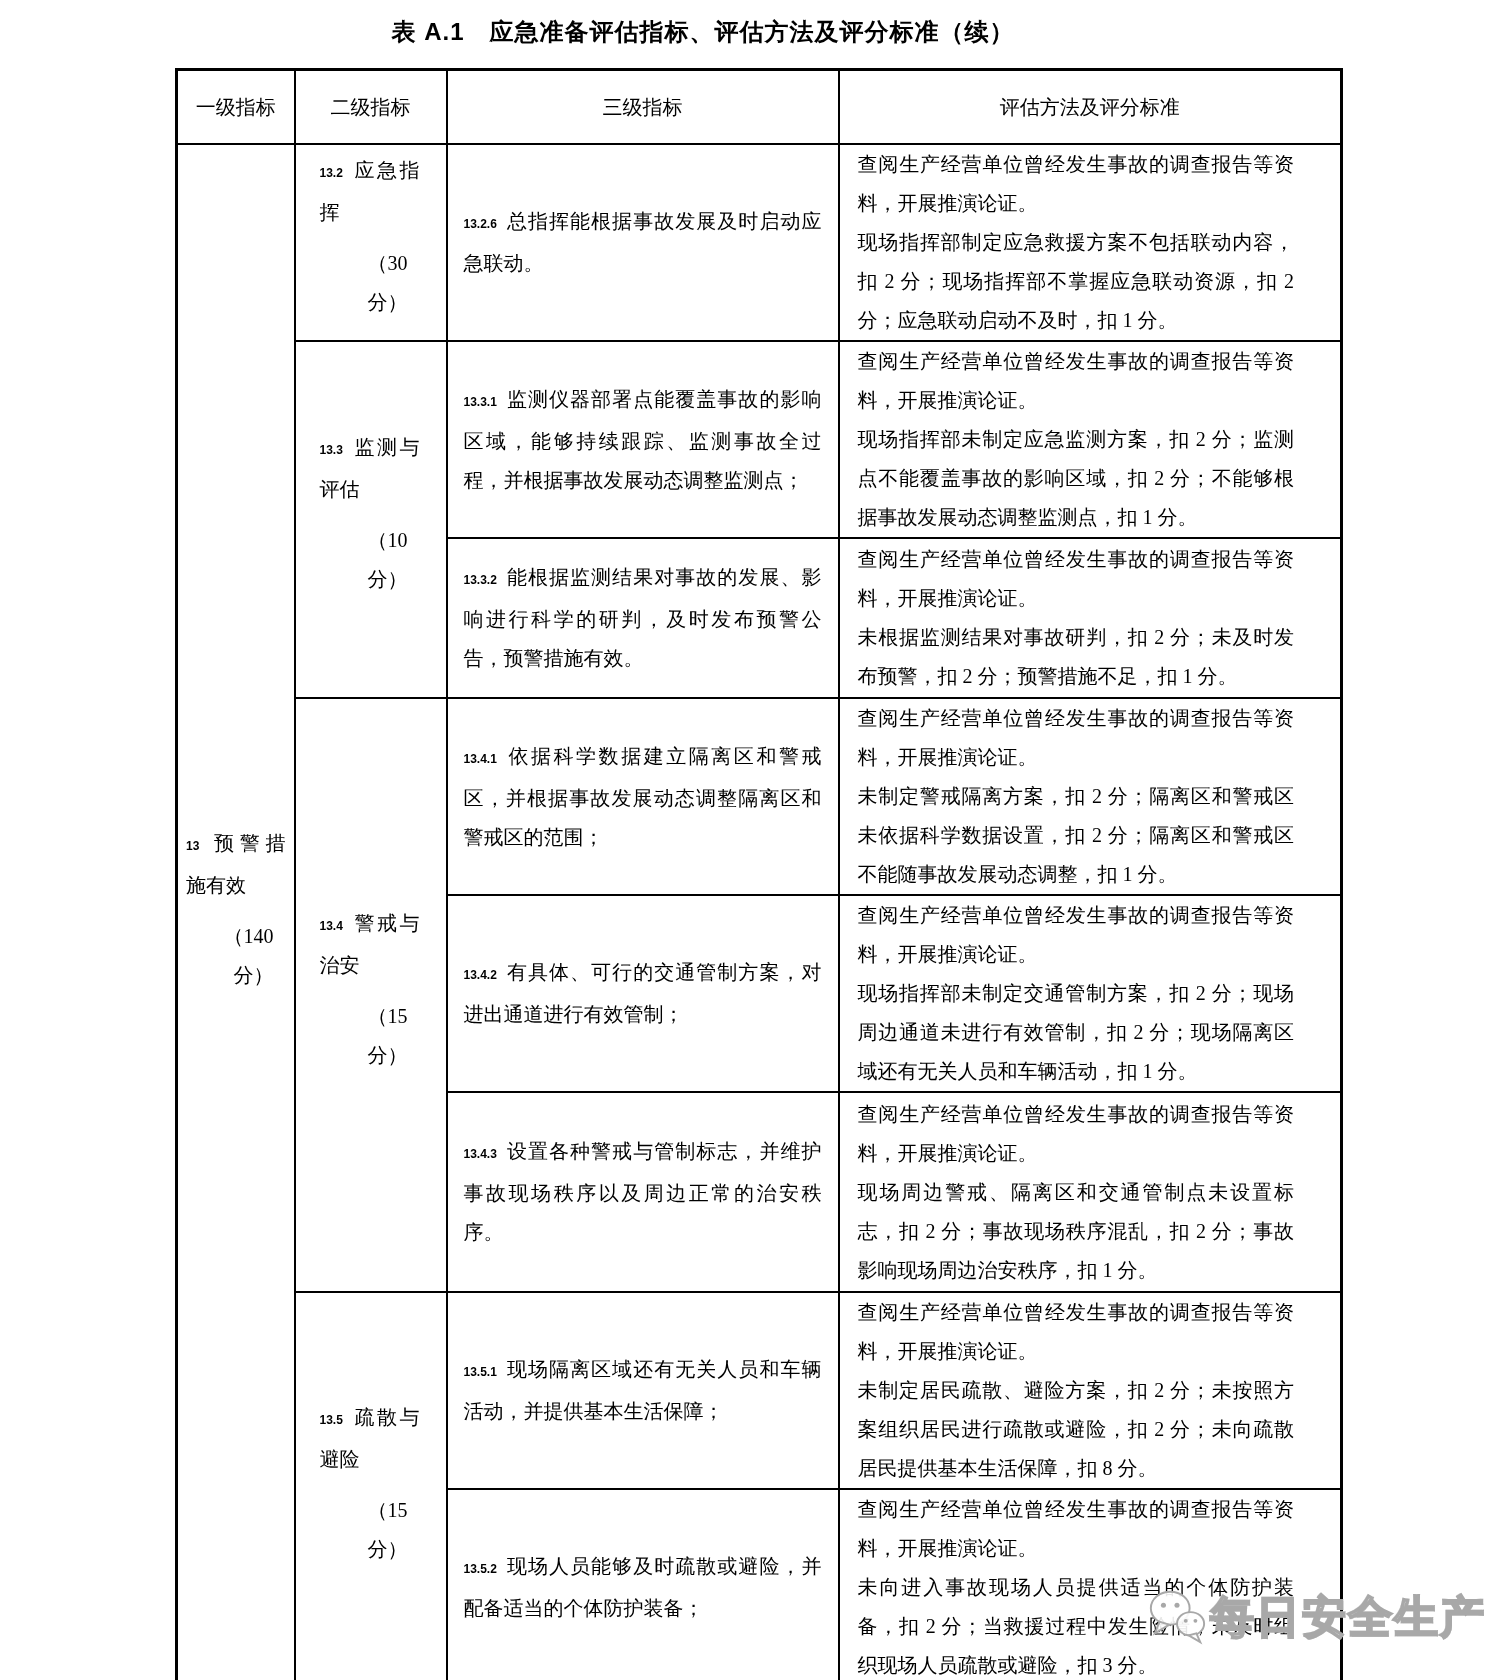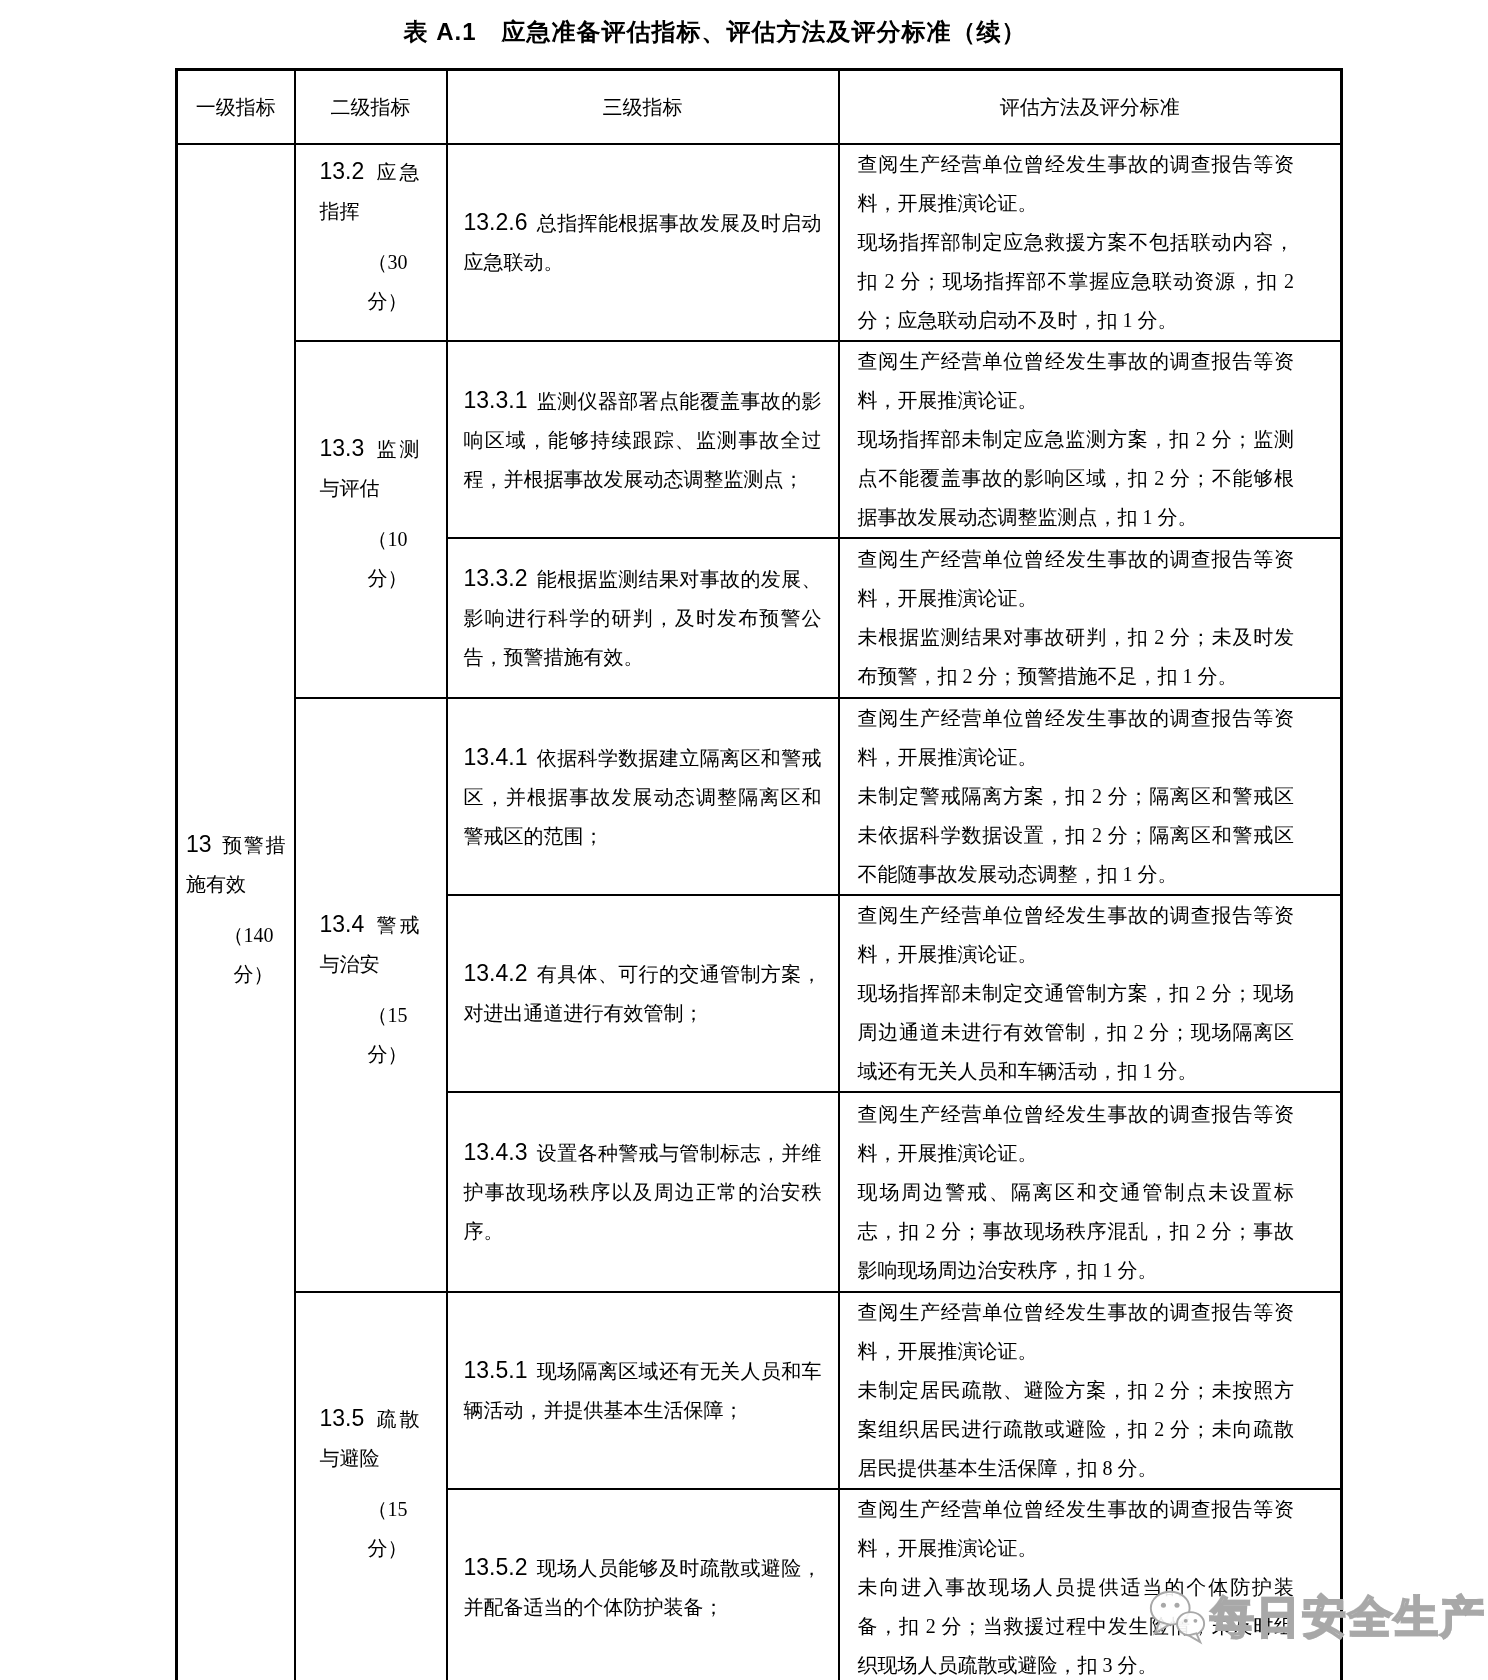--- a/index.html
+++ b/index.html
@@ -1,21 +1,21 @@
 <!DOCTYPE html>
 <html><head>
 <meta charset="utf-8">
 <style>
   html,body{margin:0;padding:0;background:#ffffff;}
   #canvas{
     position:relative;width:1488px;height:1680px;background:#fff;overflow:hidden;
     font-family:"Liberation Serif","DejaVu Serif",serif;color:#000;
   }
   .doc-title{
-    position:absolute;top:16px;left:175px;width:1080px;text-align:center;
+    position:absolute;top:16px;left:163px;width:1080px;text-align:center;
     font-family:"Liberation Sans","DejaVu Sans",sans-serif;
     font-weight:700;font-size:24px;letter-spacing:1px;white-space:pre;
   }
   table.std{
     position:absolute;left:175px;top:68px;width:1165px;
     border-collapse:collapse;table-layout:fixed;
     border:3px solid #000;
   }
   table.std th,table.std td{
     border:2px solid #000;vertical-align:middle;
@@ -25,21 +25,21 @@
     font-family:"Liberation Sans","DejaVu Sans",sans-serif;
     font-weight:400;font-size:20px;text-align:center;height:70px;
   }
   td.col1{padding:0 8px;}
   td.col2{padding:0 26px 0 24px;}
   td.col3{padding:0 16px;}
   td.col4{padding:0 46px 0 18px;}
   .para{margin:0;text-align:justify;text-align-last:left;word-break:normal;}
   .num{
     font-family:"Liberation Sans","DejaVu Sans",sans-serif;
-    font-weight:400;font-size:23px;margin-right:9px;
+    font-weight:700;font-size:12px;margin-right:9px;
   }
   .score-line{margin:12px;text-align:right;}
   
   .watermark{
     position:absolute;left:1146px;top:1584px;z-index:5;
     display:flex;align-items:center;gap:2px;
   }
   .wm-text{
     font-family:"Liberation Sans","DejaVu Sans",sans-serif;
     font-weight:700;font-size:44px;letter-spacing:2px;white-space:nowrap;

